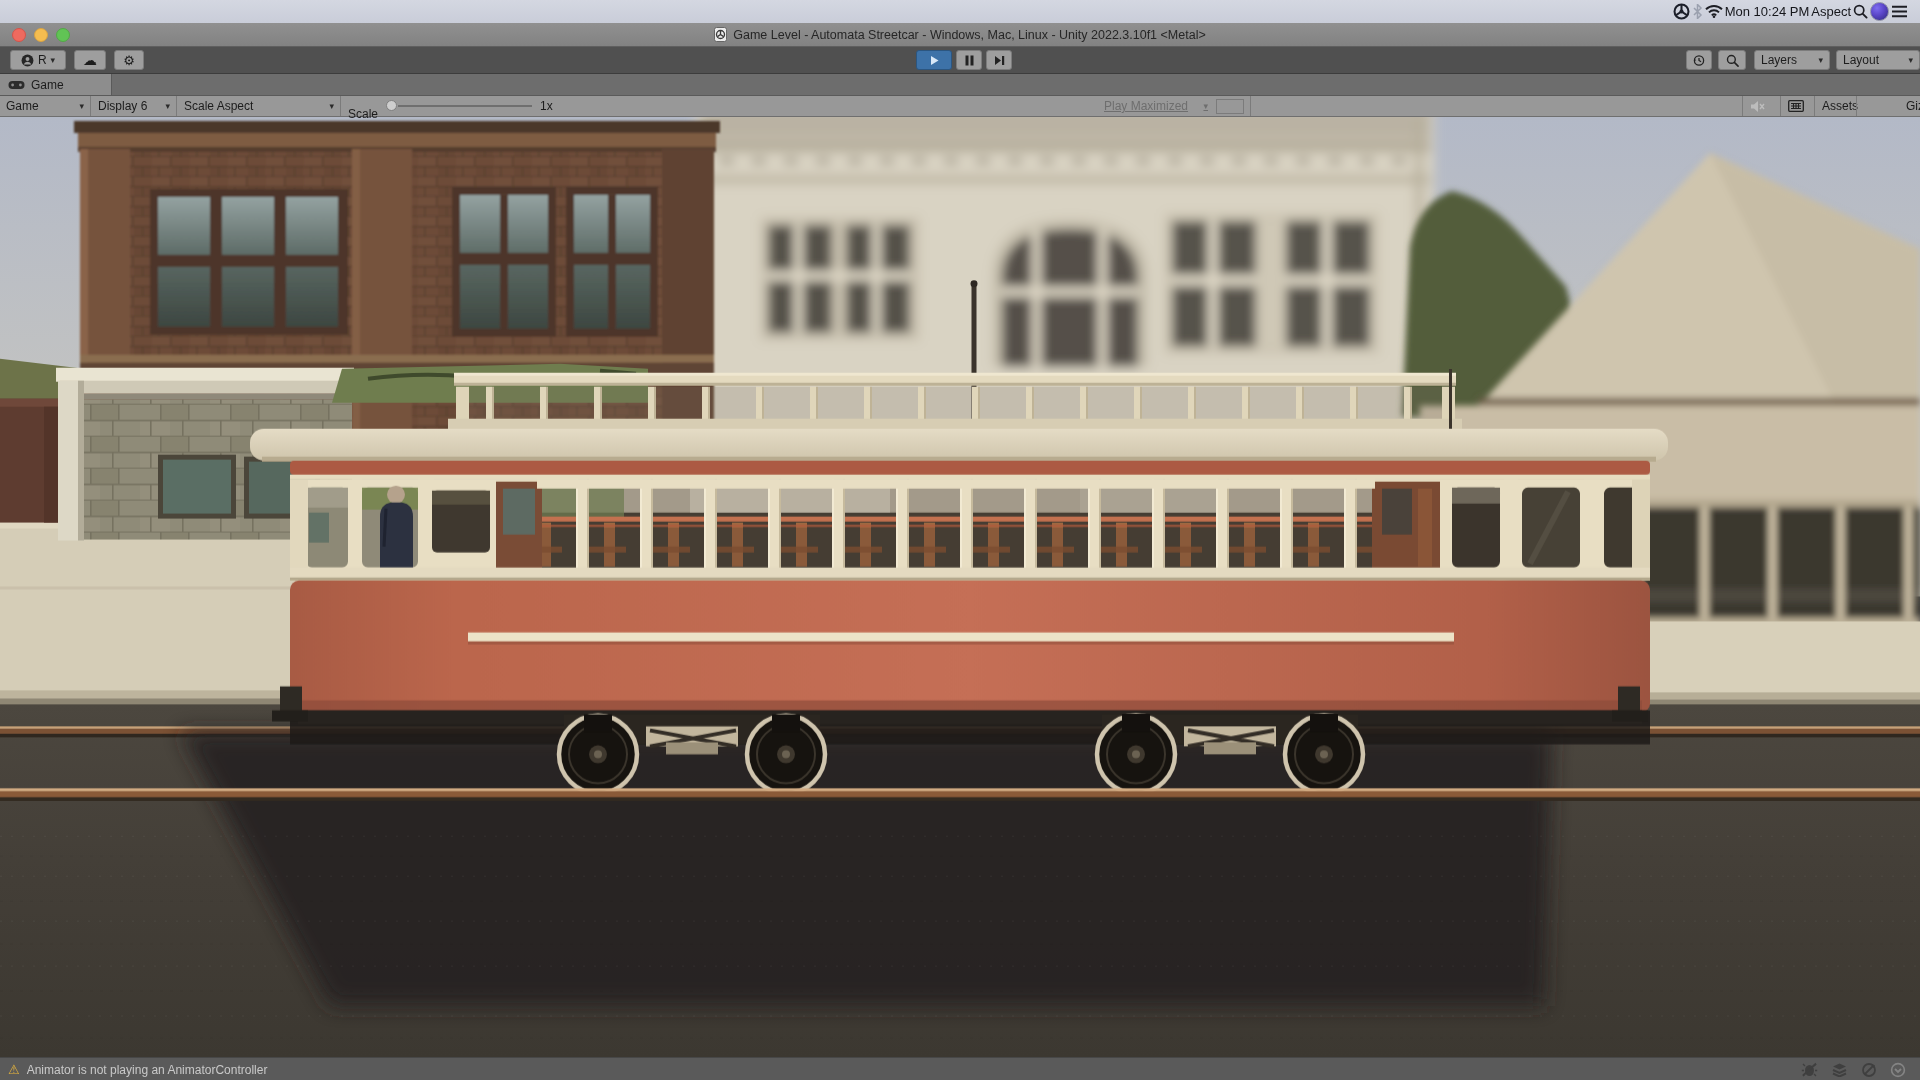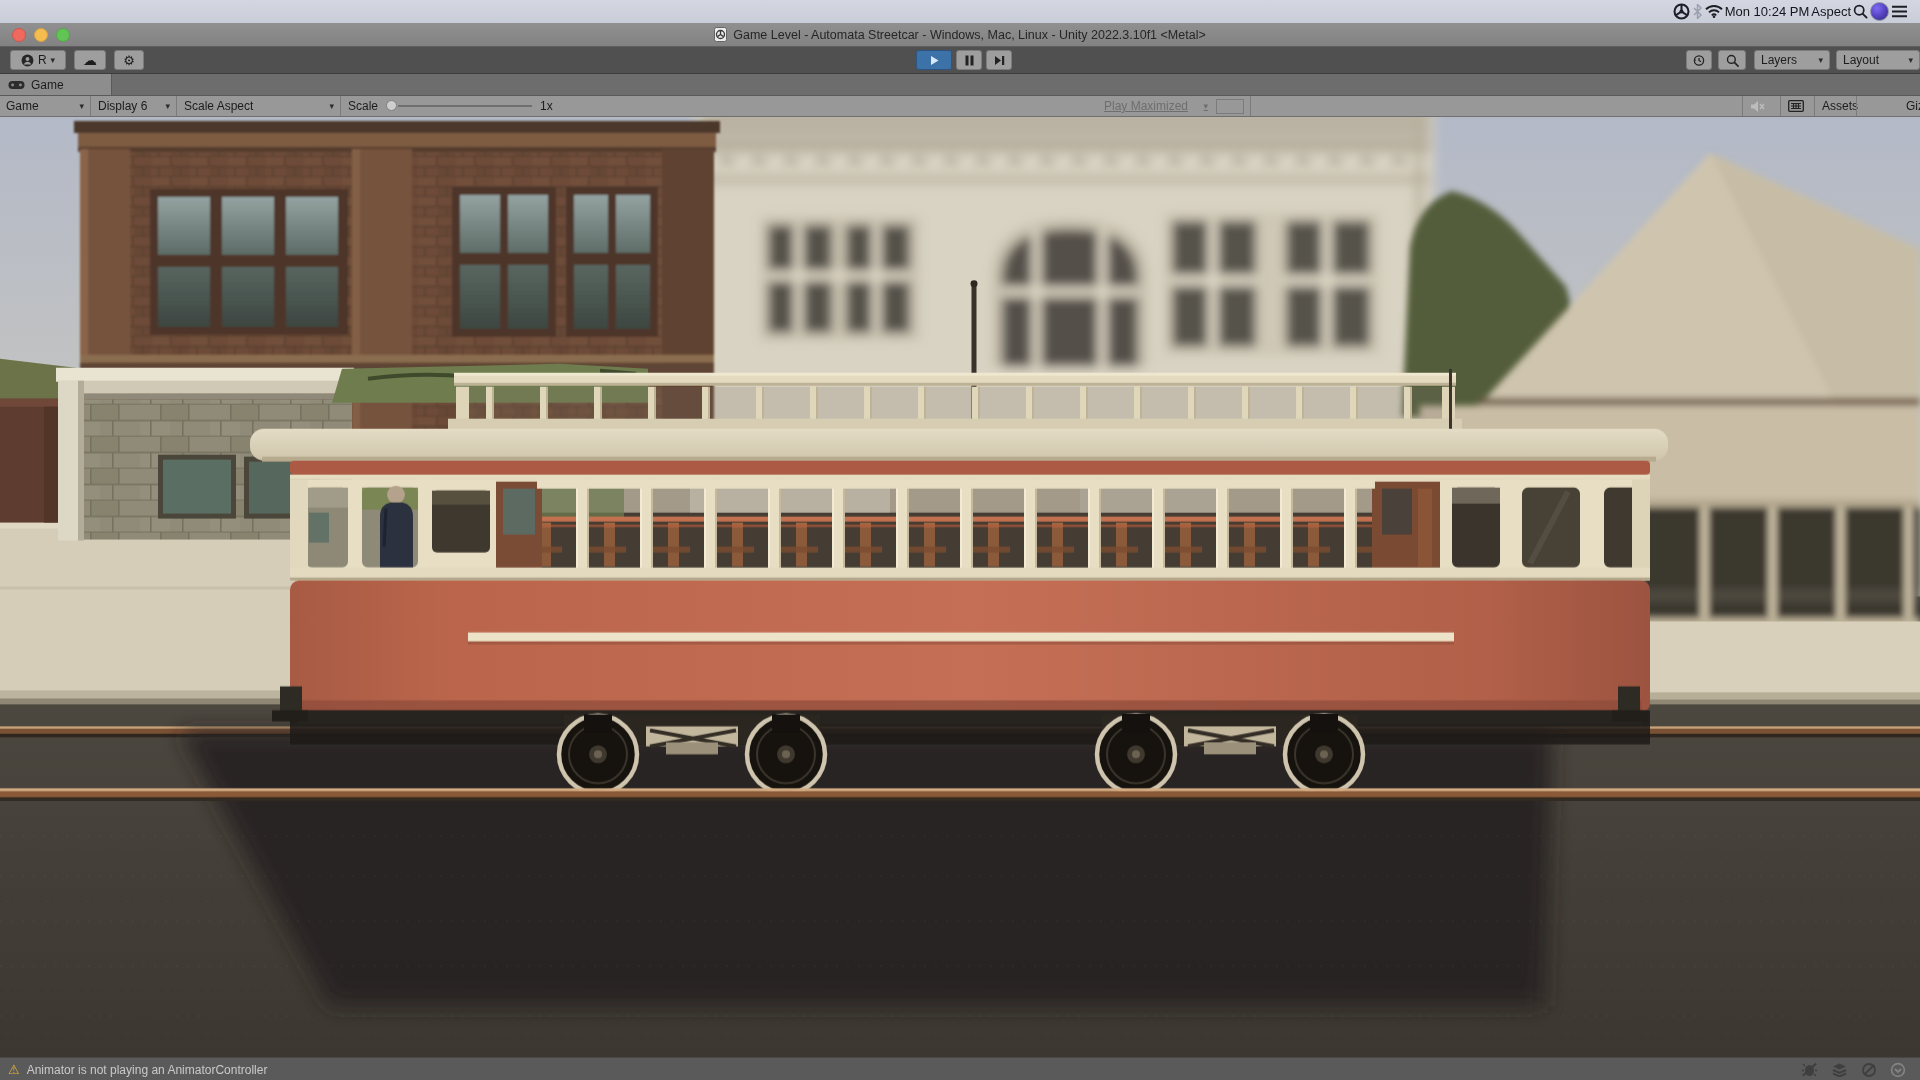--- a/index.html
+++ b/index.html
@@ -186,21 +186,21 @@
   <div class="gt-item" style="left:98px;width:72px;justify-content:space-between;">
     <span>Display 6</span>
     <span class="dd-arrow">▾</span>
   </div>
   <div class="gt-sep" style="left:176px;"></div>
   <div class="gt-item" style="left:184px;width:150px;justify-content:space-between;">
     <span>Scale Aspect</span>
     <span class="dd-arrow">▾</span>
   </div>
   <div class="gt-sep" style="left:340px;"></div>
-  <div class="gt-item" style="left:348px;">
+  <div class="gt-item" style="left:348px;margin-top:8px;">
     <span>Scale</span>
   </div>
   <div class="slider-knob" style="left:386px;"></div>
   <div class="slider-track" style="left:398px;width:134px;"></div>
   <div class="gt-item" style="left:540px;">
     <span>1x</span>
   </div>
 
   <div class="gt-item gt-grayed" style="left:1104px;width:104px;justify-content:space-between;">
     <span>Play Maximized</span>

